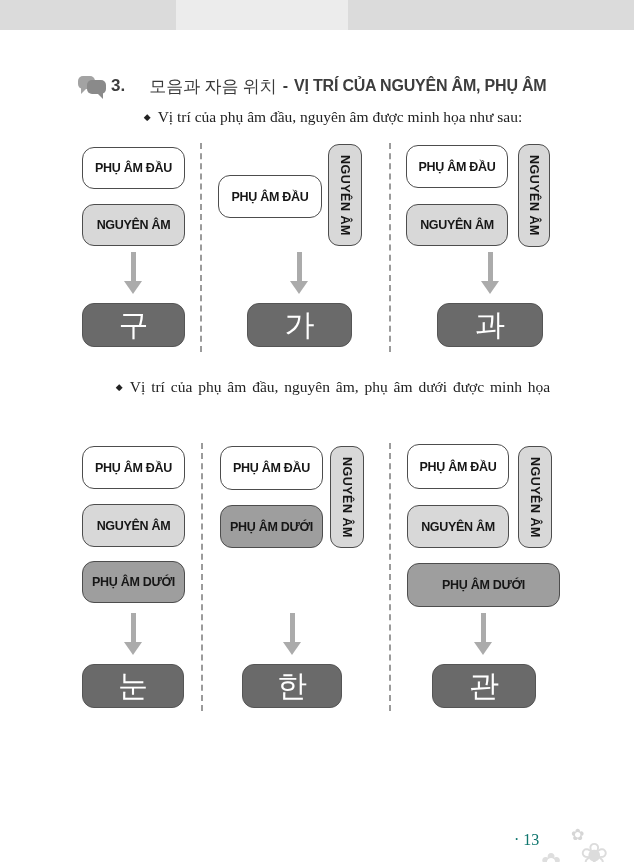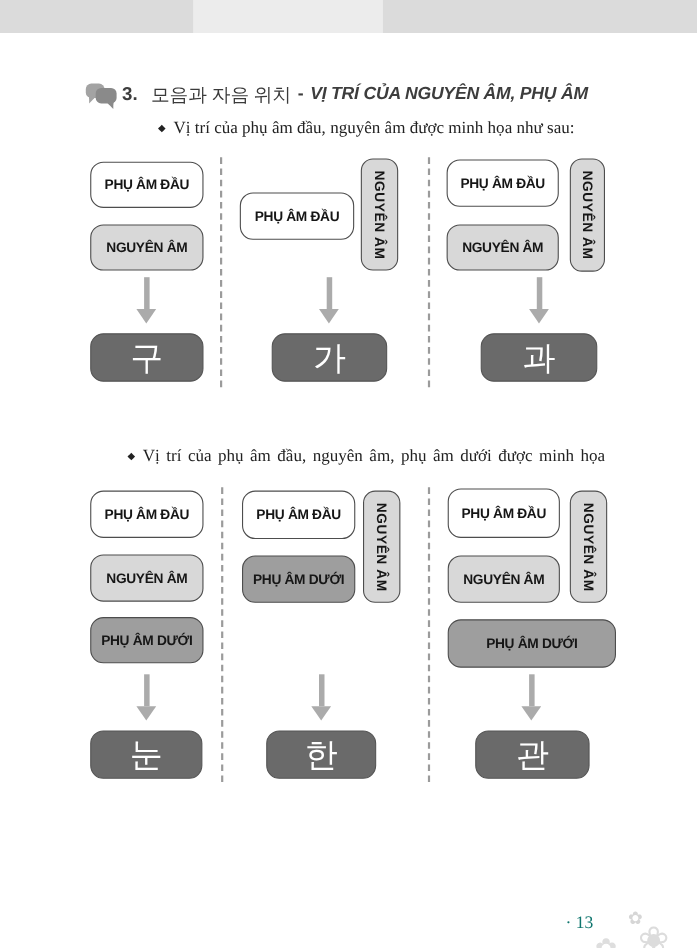--- a/index.html
+++ b/index.html
@@ -16,23 +16,23 @@
 
   
   .hdr{position:absolute;left:78px;top:72px;display:flex;align-items:center;height:28px;}
   .bubble-icon{position:relative;width:30px;height:25px;margin-right:3px;}
   .bubble-icon .b1,.bubble-icon .b2{position:absolute;border-radius:5px;}
   .bubble-icon .b1{left:0;top:2px;width:17px;height:13px;background:#a3a3a3;}
   .bubble-icon .b1:after{content:"";position:absolute;left:3px;bottom:-5px;border:4px solid transparent;border-top-color:#a3a3a3;border-left-color:#a3a3a3;}
   .bubble-icon .b2{left:9px;top:6px;width:19px;height:14px;background:#8a8a8a;}
   .bubble-icon .b2:after{content:"";position:absolute;right:3px;bottom:-5px;border:4px solid transparent;border-top-color:#8a8a8a;border-right-color:#8a8a8a;}
   .hdr .num{font-weight:bold;font-size:17px;color:#3d3d3d;}
-  .hdr .kor{font-size:17px;color:#3a3a3a;margin-left:12px;font-family:"Liberation Serif",serif;}
+  .hdr .kor{font-size:17px;color:#3a3a3a;margin-left:24px;font-family:"Liberation Serif",serif;}
   .hdr .dash{font-weight:bold;font-size:16px;color:#3d3d3d;margin:0 6px;}
-  .hdr .viet{font-weight:bold;font-size:16px;color:#3d3d3d;letter-spacing:-0.2px;font-style:italic;}
+  .hdr .viet{font-weight:bold;font-size:16px;color:#3d3d3d;letter-spacing:-0.2px;}
 
   
   .bullet{position:absolute;font-family:"Liberation Serif",serif;font-size:15.5px;color:#222;line-height:21px;text-align:center;}
   .bullet .dia{font-size:9px;color:#222;margin-right:7px;vertical-align:2px;font-family:"DejaVu Sans",sans-serif;}
   .b2line1{word-spacing:2px;}
   .b2line2{margin-left:17px;}
 
   
   .box{
     position:absolute;border:1.5px solid #4d4d4d;border-radius:12px;
@@ -129,21 +129,21 @@
       <span>NGUYÊN ÂM</span>
     </div>
   <div class="arrow" style="left:481px;top:252px;">
       <span class="shaft"></span>
       <span class="head"></span>
     </div>
   <div class="box dark" style="left:437px;top:303px;width:106px;height:44px;">
       <span>과</span>
     </div>
 
-  <div class="bullet" style="left:88px;top:404px;width:490px;">
+  <div class="bullet" style="left:88px;top:376px;width:490px;">
     <div class="b2line1"><span class="dia">◆</span><span>Vị trí của phụ âm đầu, nguyên âm, phụ âm dưới được minh họa</span></div>
   </div>
 
   <div class="box" style="left:82px;top:446px;width:103px;height:43px;">
       <span>PHỤ ÂM ĐẦU</span>
     </div>
   <div class="box light" style="left:82px;top:504px;width:103px;height:43px;">
       <span>NGUYÊN ÂM</span>
     </div>
   <div class="box mid" style="left:82px;top:561px;width:103px;height:42px;">

